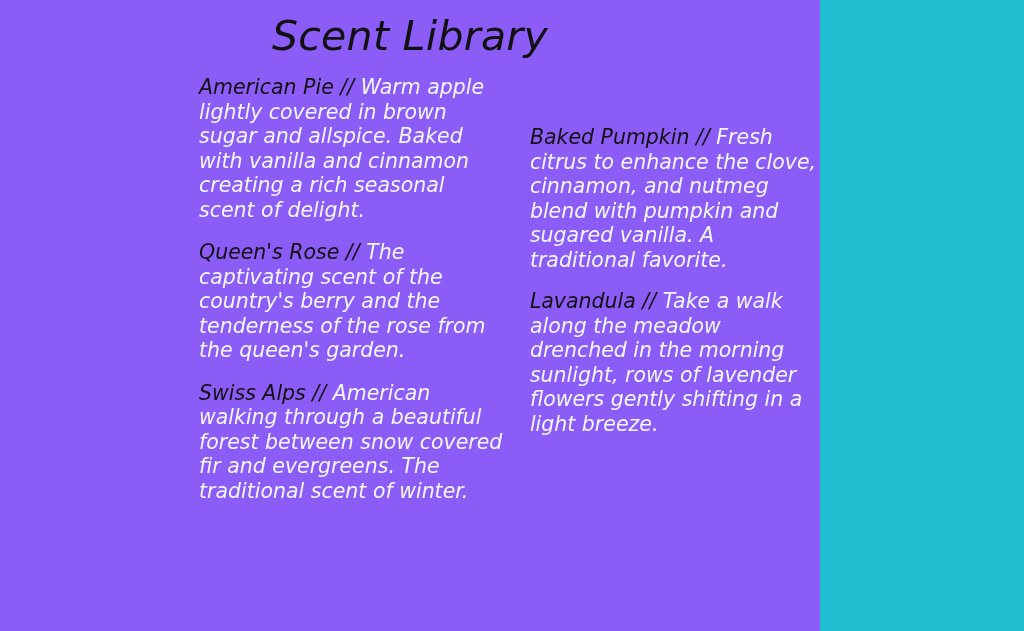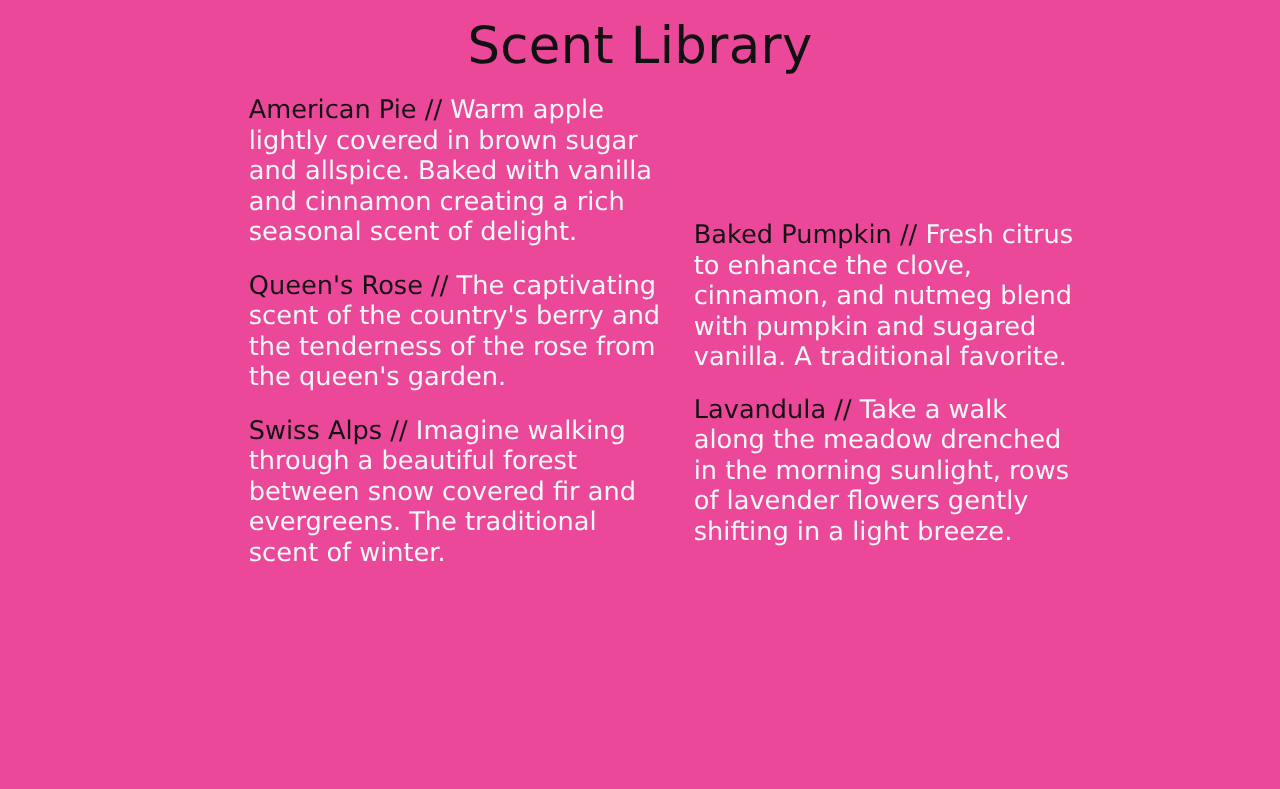--- a/index.html
+++ b/index.html
@@ -8,39 +8,40 @@
   }
   body {
     width: 1024px;
     height: 631px;
     background: #1fbdd0;
     font-family: "Liberation Sans", sans-serif;
     overflow: hidden;
   }
   .page {
     position: relative;
-    width: 1024px;
+    width: 820px;
     height: 631px;
-    background: #ec4899;
+    background: #8b5cf6;
     box-sizing: border-box;
+    font-style: italic;
   }
   .title {
     text-align: center;
     font-size: 41px;
     line-height: 1.0;
     color: #111111;
     font-weight: 400;
     letter-spacing: 0.3px;
     padding-top: 16px;
     font-family: "DejaVu Sans", sans-serif;
   }
   .columns {
     display: flex;
     flex-direction: row;
-    align-items: flex-end;
+    align-items: center;
     padding: 18px 0 0 0;
   }
   .col {
     box-sizing: border-box;
   }
   .col-left {
     width: 330px;
     margin-left: 199px;
     padding-right: 0px;
   }
@@ -93,21 +94,21 @@
 
       <div class="entry">
         <span class="name">Queen's Rose</span>
         <span class="sep">//</span>
         <span class="desc">The captivating scent of the country's berry and the tenderness of the rose from the queen's garden.</span>
       </div>
 
       <div class="entry">
         <span class="name">Swiss Alps</span>
         <span class="sep">//</span>
-        <span class="desc">Imagine walking through a beautiful forest between snow covered fir and evergreens. The traditional scent of winter.</span>
+        <span class="desc">American walking through a beautiful forest between snow covered fir and evergreens. The traditional scent of winter.</span>
       </div>
 
     </div>
 
     <div class="col col-right">
 
 
 
       <div class="entry">
         <span class="name">Baked Pumpkin</span>

